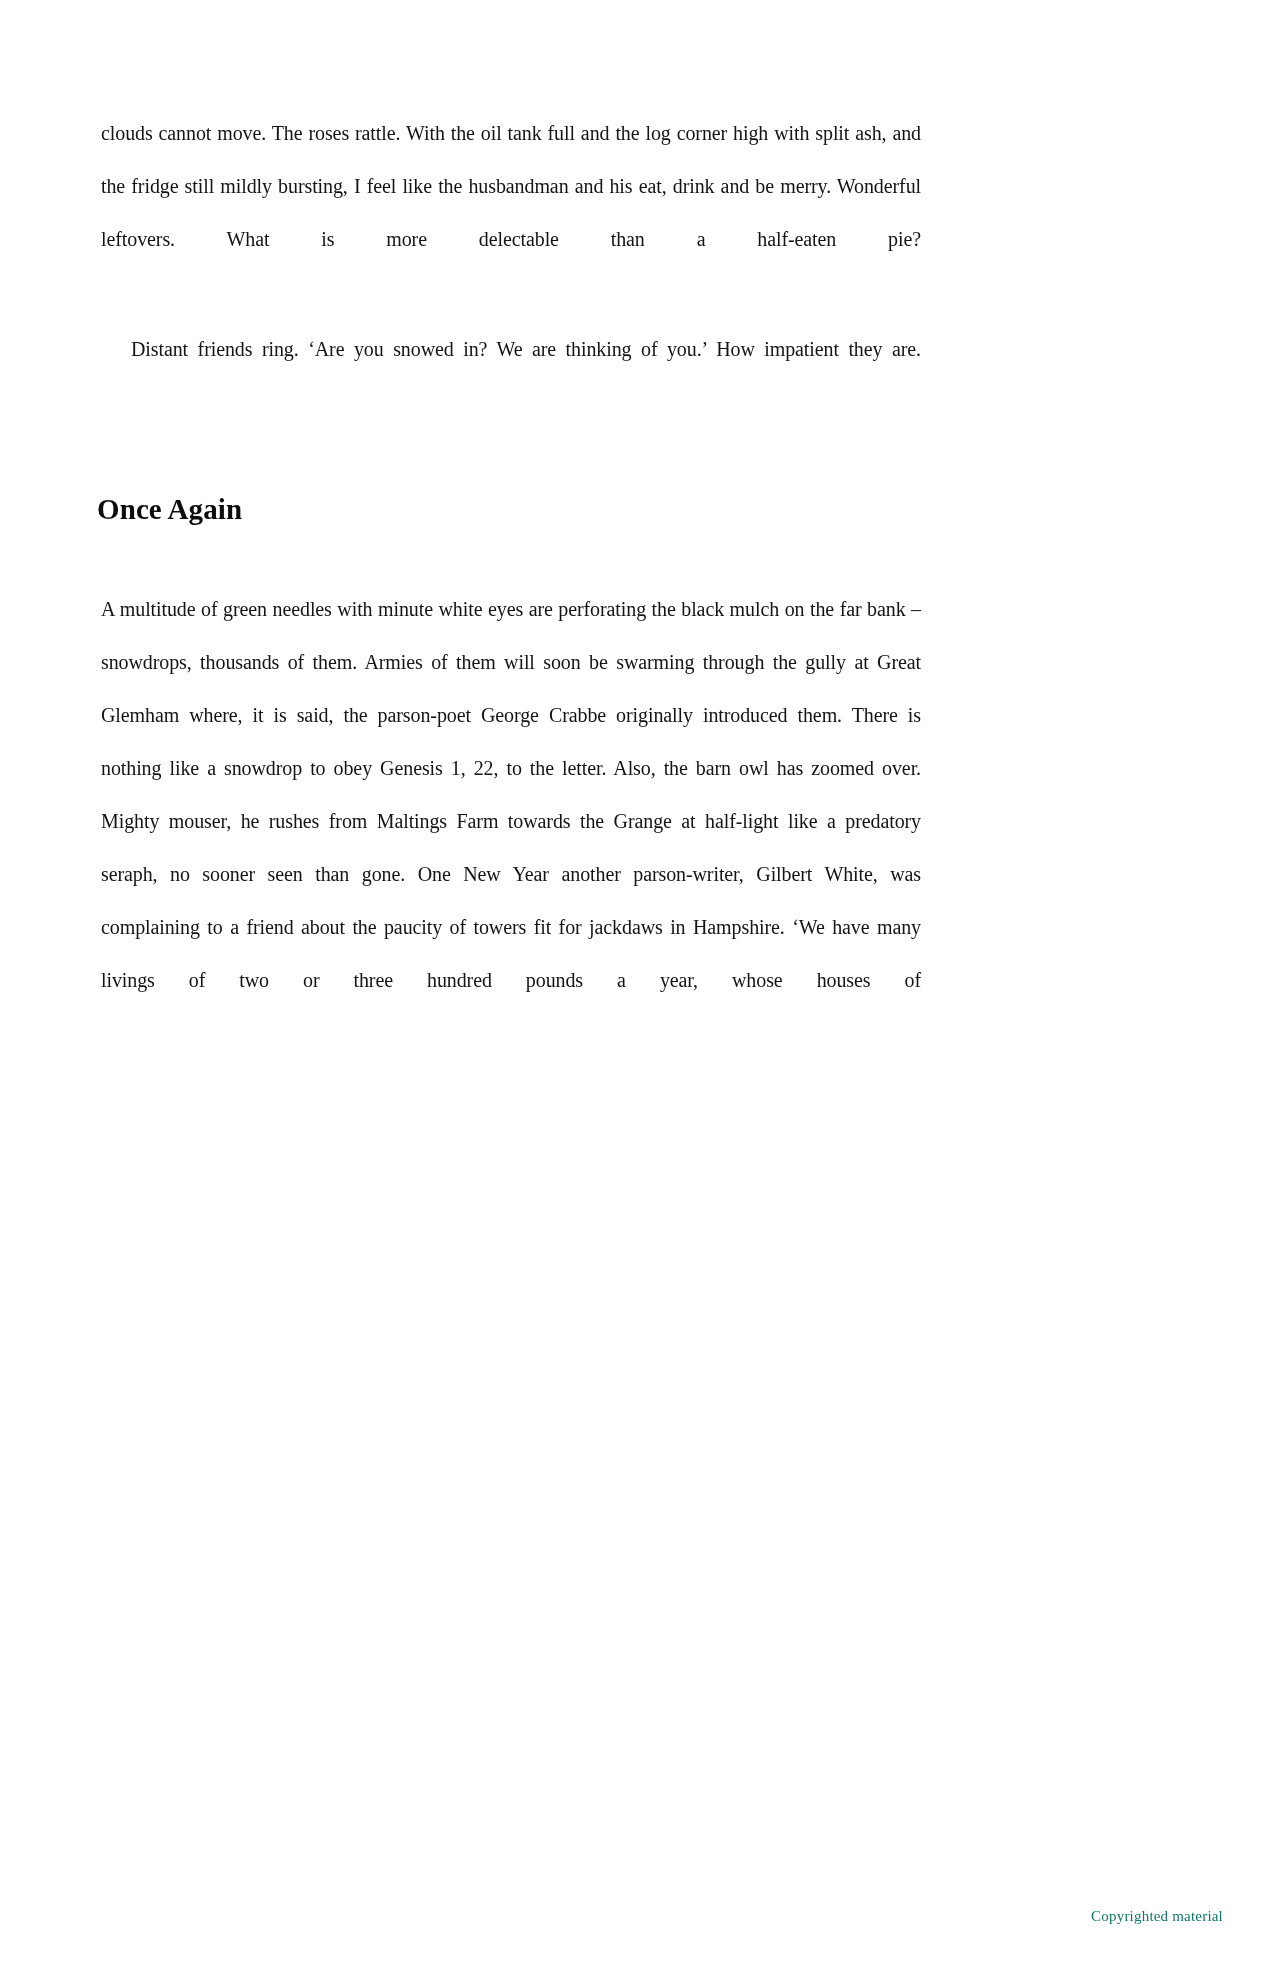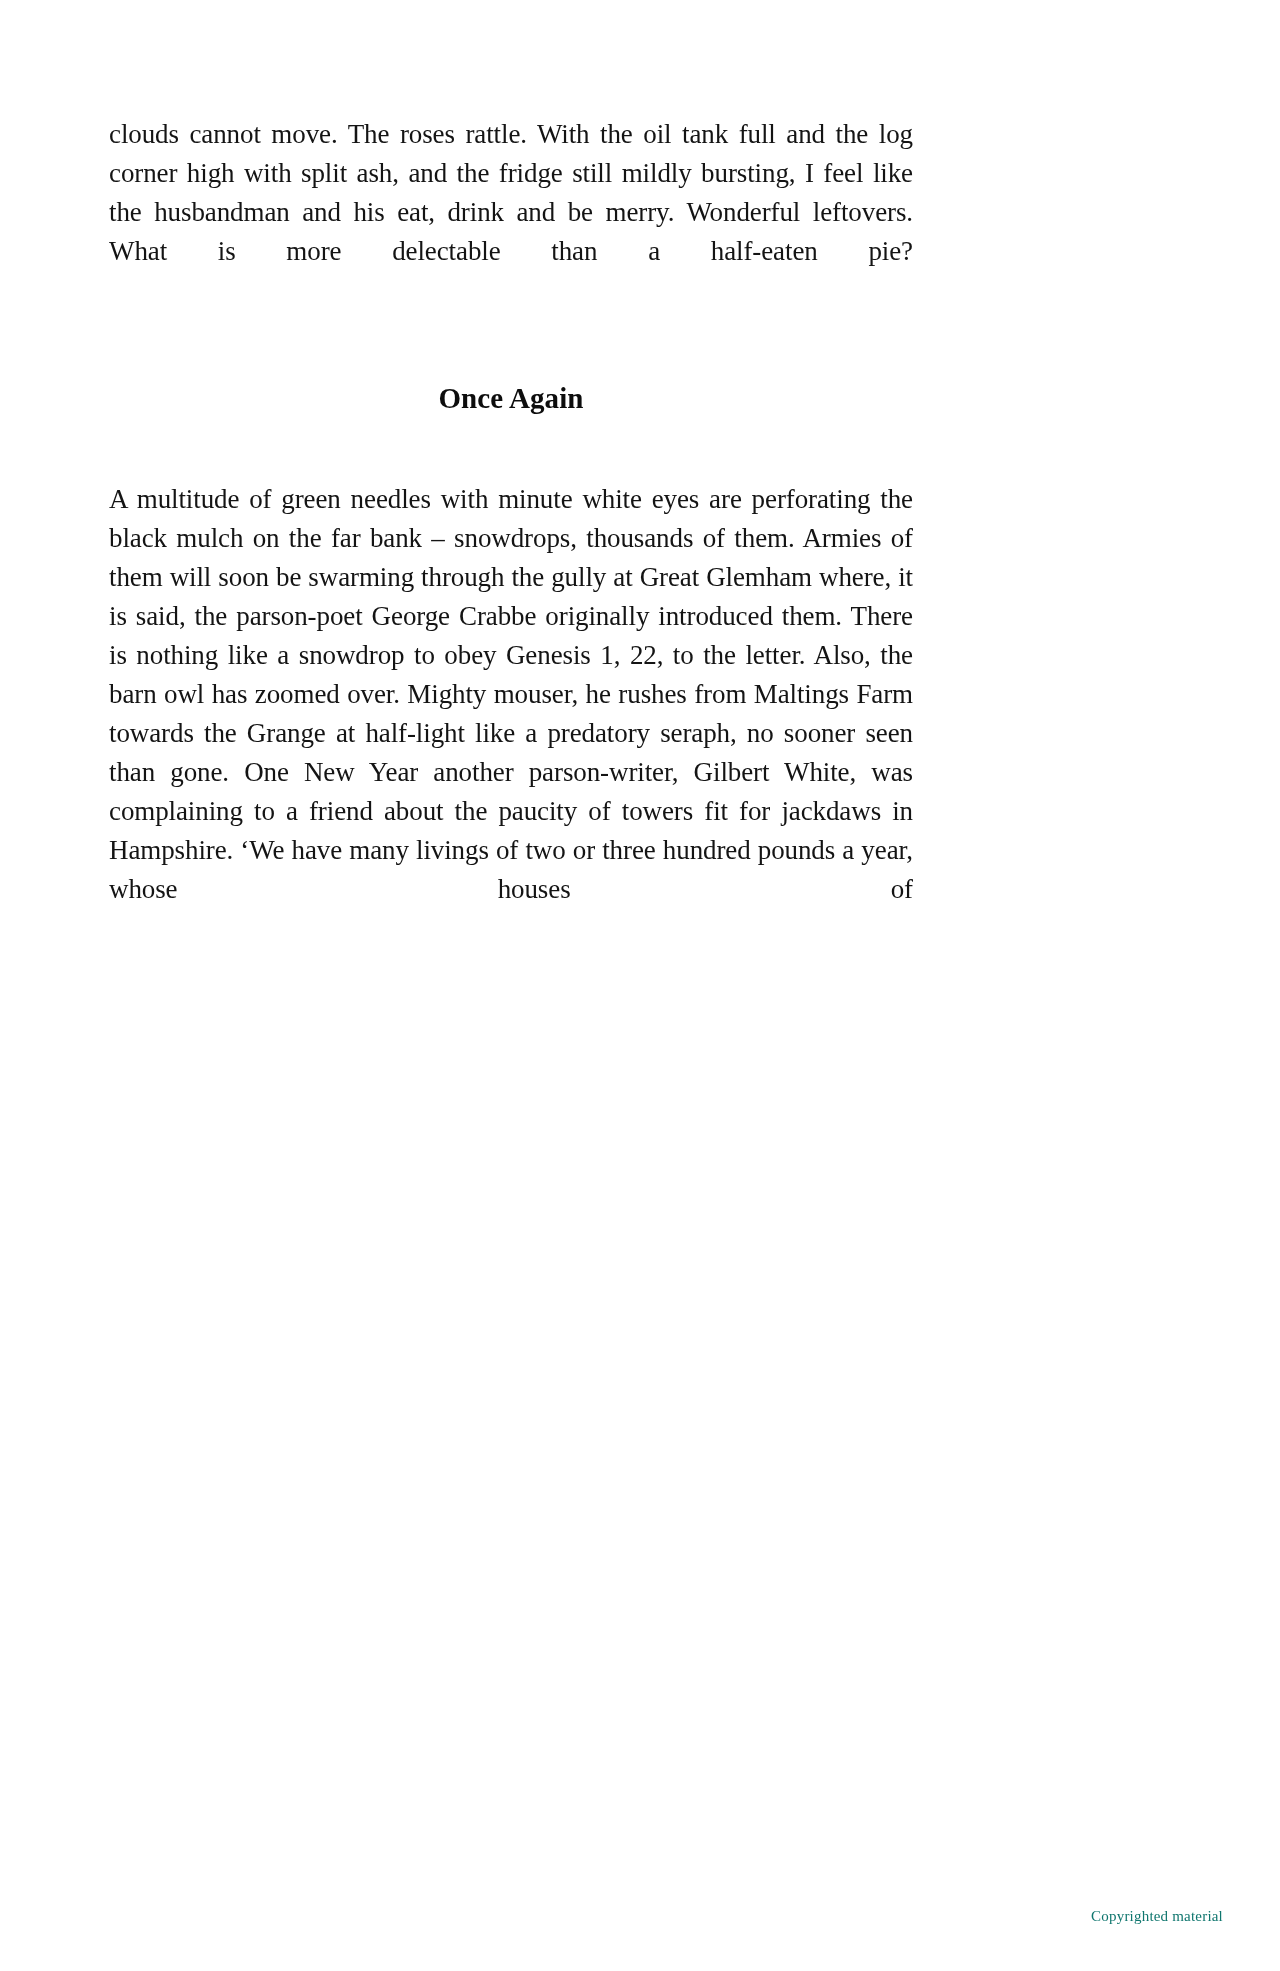--- a/index.html
+++ b/index.html
@@ -25,24 +25,24 @@
 
   
   #text-column {
     position: absolute;
     left: 97px;
     top: 103px;
     width: 828px;
   }
 
   p.para {
-    margin: 12px;
+    margin: 4px;
     padding: 0;
-    font-size: 27px;
-    line-height: 39px;
+    font-size: 20px;
+    line-height: 53px;
     text-align: justify;
     text-justify: inter-word;
     color: #141414;
     letter-spacing: -0.1px;
     word-spacing: 0.2px;
     -webkit-font-smoothing: antialiased;
   }
 
   p.para.indent {
     text-indent: 30px;
@@ -54,21 +54,21 @@
     display: inline-block;
     width: 100%;
   }
 
   h2.section-heading {
     margin: 0;
     padding: 0;
     font-size: 29px;
     line-height: 49.2px;
     font-weight: bold;
-    text-align: center;
+    text-align: left;
     color: #0d0d0d;
     letter-spacing: 0.1px;
   }
 
   .gap-before-heading { height: 52px; }
   .gap-after-heading  { height: 45px; }
 
   
   #copyright-watermark {
     position: absolute;
@@ -84,20 +84,21 @@
 </head>
 <body>
 
 <div id="page">
 
   <div id="text-column">
 
     <p class="para">clouds cannot move. The roses rattle. With the oil tank full and the log corner high with split ash, and the fridge still mildly bursting, I feel like the husbandman and his eat, drink and be merry. Wonderful leftovers. What is more delectable than a half-eaten pie?</p>
 
 
+    <p class="para indent">Distant friends ring. ‘Are you snowed in? We are thinking of you.’ How impatient they are.</p>
 
     <div class="gap-before-heading"></div>
 
     <h2 class="section-heading">Once Again</h2>
 
     <div class="gap-after-heading"></div>
 
     <p class="para">A multitude of green needles with minute white eyes are perforating the black mulch on the far bank – snowdrops, thousands of them. Armies of them will soon be swarming through the gully at Great Glemham where, it is said, the parson-poet George Crabbe originally introduced them. There is nothing like a snowdrop to obey Genesis 1, 22, to the letter. Also, the barn owl has zoomed over. Mighty mouser, he rushes from Maltings Farm towards the Grange at half-light like a predatory seraph, no sooner seen than gone. One New Year another parson-writer, Gilbert White, was complaining to a friend about the paucity of towers fit for jackdaws in Hampshire. ‘We have many livings of two or three hundred pounds a year, whose houses of</p>
 
   </div>

